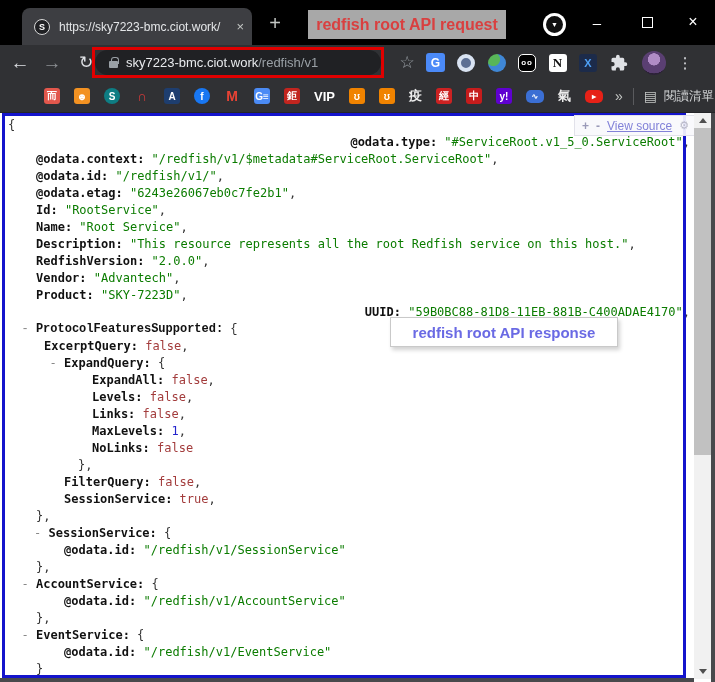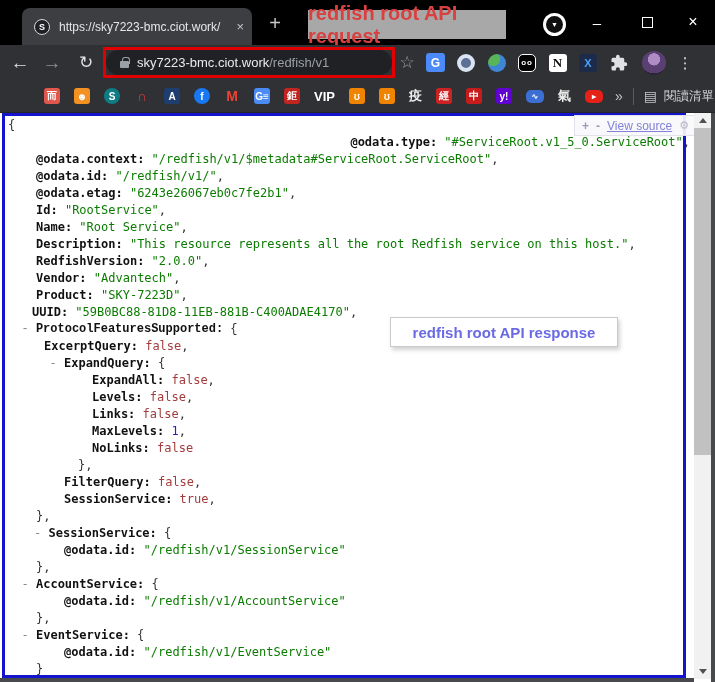--- a/index.html
+++ b/index.html
@@ -11,40 +11,40 @@
   .tab { position:absolute; left:22px; top:8px; width:230px; height:37px; background:#3d3e42;
          border-radius:8px 8px 0 0; display:flex; align-items:center; padding:0 8px 0 12px; }
   .tab-favicon { width:16px; height:16px; border-radius:50%; background:#202124; border:1.5px solid #d8d8d8;
                  color:#fff; font-size:9px; font-weight:bold; display:flex; align-items:center; justify-content:center; flex:0 0 16px; }
   .tab-title { color:#e4e6e8; font-size:12px; margin-left:9px; white-space:nowrap; overflow:hidden; width:165px; }
   .tab-close { color:#c4c7c5; font-size:13px; margin-left:auto; cursor:default; }
   .new-tab { position:absolute; left:263px; top:11px; width:24px; height:24px; color:#c4c7c5;
              font-size:20px; font-weight:300; display:flex; align-items:center; justify-content:center; }
   .request-annotation { position:absolute; left:308px; top:10px; width:198px; height:29px;
              background:var(--annotation_box_gray); display:flex; align-items:center; justify-content:center;
-             color:var(--request_text); font-weight:bold; font-size:20px; }
+             color:var(--request_text); font-weight:bold; font-size:16px; }
   .caret-circle { position:absolute; left:543px; top:13px; width:23px; height:23px; border-radius:50%;
              background:#fff; display:flex; align-items:center; justify-content:center; }
   .caret-inner { width:17px; height:17px; border-radius:50%; background:#101010; color:#fff;
              font-size:7px; display:flex; align-items:center; justify-content:center; }
   .win-btn { position:absolute; top:8px; width:34px; height:28px; display:flex; align-items:center;
              justify-content:center; color:#fff; }
   .btn-min { left:580px; font-size:15px; }
   .btn-max { left:630px; }
   .btn-max .box { width:11px; height:11px; border:1.5px solid #fff; }
   .btn-close { left:676px; font-size:16px; }
 
   
   .toolbar { position:absolute; left:0; top:45px; width:715px; height:35px; background:#303134; }
   .nav-ico { position:absolute; top:0; height:35px; width:28px; display:flex; align-items:center;
              justify-content:center; font-size:19px; color:#dfe1e5; }
   .nav-back { left:6px; }
   .nav-fwd  { left:38px; color:#8f9397; }
   .nav-reload { left:72px; font-size:17px; }
-  .red-frame { position:absolute; left:103px; top:2px; width:292px; height:31px;
+  .red-frame { position:absolute; left:92px; top:2px; width:292px; height:31px;
              border:3px solid var(--annotation_red); }
   .url-bar { width:100%; height:100%; background:#202124; border-radius:13px; display:flex;
              align-items:center; padding:0 12px; }
   .lock { width:9px; height:7px; background:#9aa0a6; border-radius:1px; position:relative; margin:3px 8px 0 2px; flex:0 0 9px; }
   .lock:before { content:""; position:absolute; top:-4px; left:1.5px; width:6px; height:6px;
              border:1.5px solid #9aa0a6; border-bottom:none; border-radius:3px 3px 0 0; }
   .url-host { color:#e8eaed; font-size:13px; white-space:nowrap; }
   .url-path { color:#9aa0a6; font-size:13px; white-space:nowrap; }
   .star { position:absolute; left:394px; top:0; width:26px; height:35px; display:flex; align-items:center;
           justify-content:center; color:#9aa0a6; font-size:17px; }
@@ -203,21 +203,21 @@
       <div class="line" style="padding-left: 36px; text-align: right;"><span class="t-k">@odata.type: </span><span class="t-s">"#ServiceRoot.v1_5_0.ServiceRoot"</span><span class="t-p">,</span></div>
       <div class="line" style="padding-left: 36px;"><span class="t-k">@odata.context: </span><span class="t-s">"/redfish/v1/$metadata#ServiceRoot.ServiceRoot"</span><span class="t-p">,</span></div>
       <div class="line" style="padding-left: 36px;"><span class="t-k">@odata.id: </span><span class="t-s">"/redfish/v1/"</span><span class="t-p">,</span></div>
       <div class="line" style="padding-left: 36px;"><span class="t-k">@odata.etag: </span><span class="t-s">"6243e26067eb0c7fe2b1"</span><span class="t-p">,</span></div>
       <div class="line" style="padding-left: 36px;"><span class="t-k">Id: </span><span class="t-s">"RootService"</span><span class="t-p">,</span></div>
       <div class="line" style="padding-left: 36px;"><span class="t-k">Name: </span><span class="t-s">"Root Service"</span><span class="t-p">,</span></div>
       <div class="line" style="padding-left: 36px;"><span class="t-k">Description: </span><span class="t-s">"This resource represents all the root Redfish service on this host."</span><span class="t-p">,</span></div>
       <div class="line" style="padding-left: 36px;"><span class="t-k">RedfishVersion: </span><span class="t-s">"2.0.0"</span><span class="t-p">,</span></div>
       <div class="line" style="padding-left: 36px;"><span class="t-k">Vendor: </span><span class="t-s">"Advantech"</span><span class="t-p">,</span></div>
       <div class="line" style="padding-left: 36px;"><span class="t-k">Product: </span><span class="t-s">"SKY-7223D"</span><span class="t-p">,</span></div>
-      <div class="line" style="padding-left: 32px;"><span class="t-k">UUID: </span><span class="t-s">"59B0BC88-81D8-11EB-881B-C400ADAE4170"</span><span class="t-p">,</span></div>
+      <div class="line" style="padding-left: 32px; text-align: right;"><span class="t-k">UUID: </span><span class="t-s">"59B0BC88-81D8-11EB-881B-C400ADAE4170"</span><span class="t-p">,</span></div>
       <div class="line" style="padding-left: 21.5px; font-family: Liberation Mono, monospace;"><span class="t-d">- </span><span class="t-k">ProtocolFeaturesSupported: </span><span class="t-p">{</span></div>
       <div class="line" style="padding-left: 44px;"><span class="t-k">ExcerptQuery: </span><span class="t-b">false</span><span class="t-p">,</span></div>
       <div class="line" style="padding-left: 49.5px;"><span class="t-d">- </span><span class="t-k">ExpandQuery: </span><span class="t-p">{</span></div>
       <div class="line" style="padding-left: 92px;"><span class="t-k">ExpandAll: </span><span class="t-b">false</span><span class="t-p">,</span></div>
       <div class="line" style="padding-left: 92px;"><span class="t-k">Levels: </span><span class="t-b">false</span><span class="t-p">,</span></div>
       <div class="line" style="padding-left: 92px;"><span class="t-k">Links: </span><span class="t-b">false</span><span class="t-p">,</span></div>
       <div class="line" style="padding-left: 92px;"><span class="t-k">MaxLevels: </span><span class="t-n">1</span><span class="t-p">,</span></div>
       <div class="line" style="padding-left: 92px;"><span class="t-k">NoLinks: </span><span class="t-b">false</span></div>
       <div class="line" style="padding-left: 78px;"><span class="t-p">},</span></div>
       <div class="line" style="padding-left: 64px;"><span class="t-k">FilterQuery: </span><span class="t-b">false</span><span class="t-p">,</span></div>

